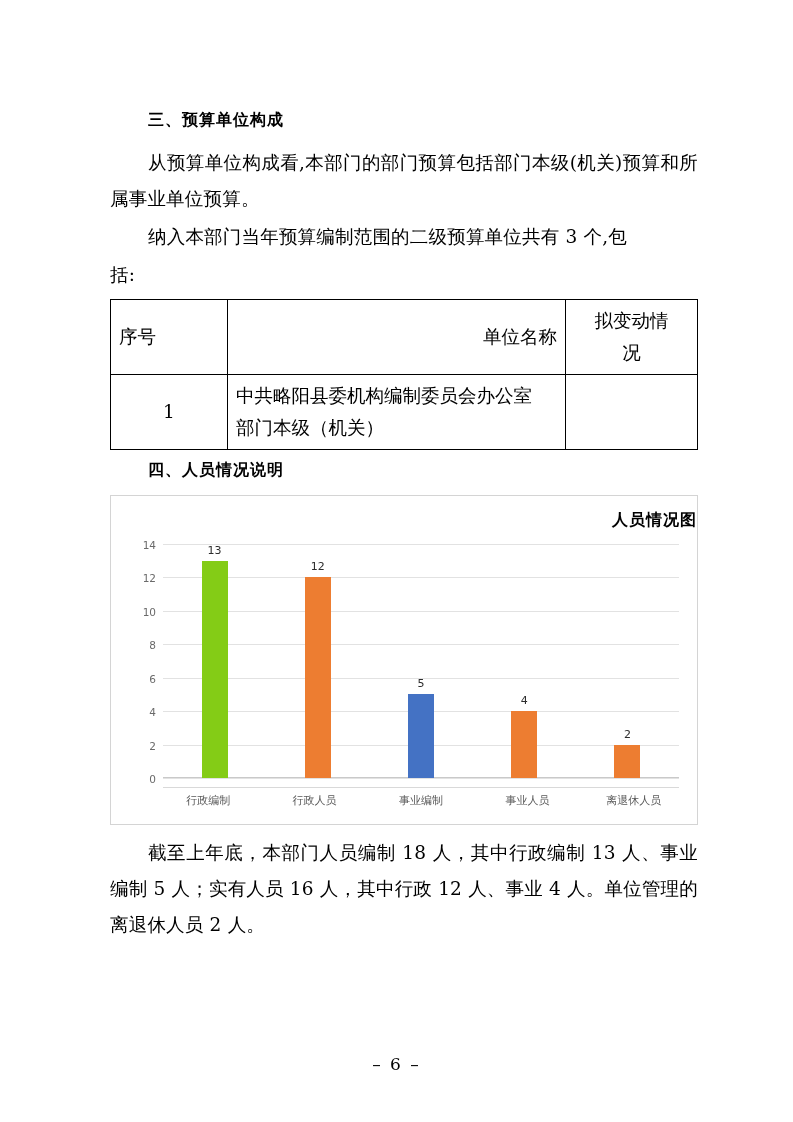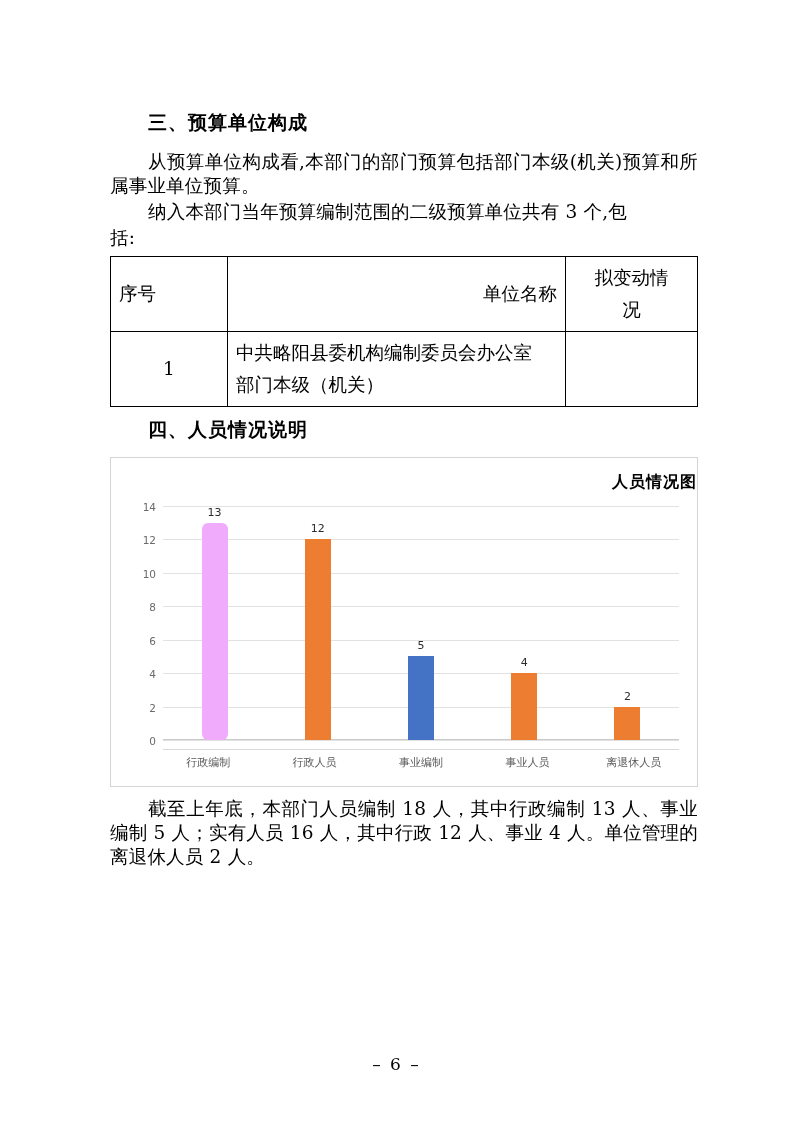--- a/index.html
+++ b/index.html
@@ -19,29 +19,29 @@
     position: absolute;
     left: 0; top: 0;
     width: 793px;
     height: 1122px;
     box-sizing: border-box;
     padding: 110px 95px 40px 110px;
   }
   .heading {
     font-family: "DejaVu Sans", "Liberation Sans", sans-serif;
     font-weight: bold;
-    font-size: 19px;
+    font-size: 16px;
     letter-spacing: 1px;
     margin: 0 0 14px 0;
     text-indent: 38px;
   }
   .para {
     font-family: "DejaVu Serif", "Liberation Serif", serif;
     font-size: 18.5px;
-    line-height: 24px;
+    line-height: 36px;
     margin: 0 0 2px 0;
     text-indent: 38px;
     text-align: justify;
     letter-spacing: 0.2px;
   }
   .para-noindent {
     text-indent: 0;
   }
   table.unit-table {
     border-collapse: collapse;
@@ -230,21 +230,21 @@
           <div class="grid-line" style="top: 85.7143%;">
             <span class="ytick">2</span>
           </div>
           <div class="grid-line" style="top: 100%;">
             <span class="ytick">0</span>
           </div>
         </div>
       <div class="axis-base"></div>
       <div class="bars" id="bars">
           <div class="bar-slot">
-            <div class="bar" style="height: 92.8571%; background: #f0abfc; border-radius: 6px;">
+            <div class="bar" style="height: 92.8571%; background: #84cc16;">
               <div class="bar-label">13</div>
             </div>
           </div>
           <div class="bar-slot">
             <div class="bar" style="height: 85.7143%; background: rgb(237, 125, 49);">
               <div class="bar-label">12</div>
             </div>
           </div>
           <div class="bar-slot">
             <div class="bar" style="height: 35.7143%; background: rgb(68, 114, 196);">

